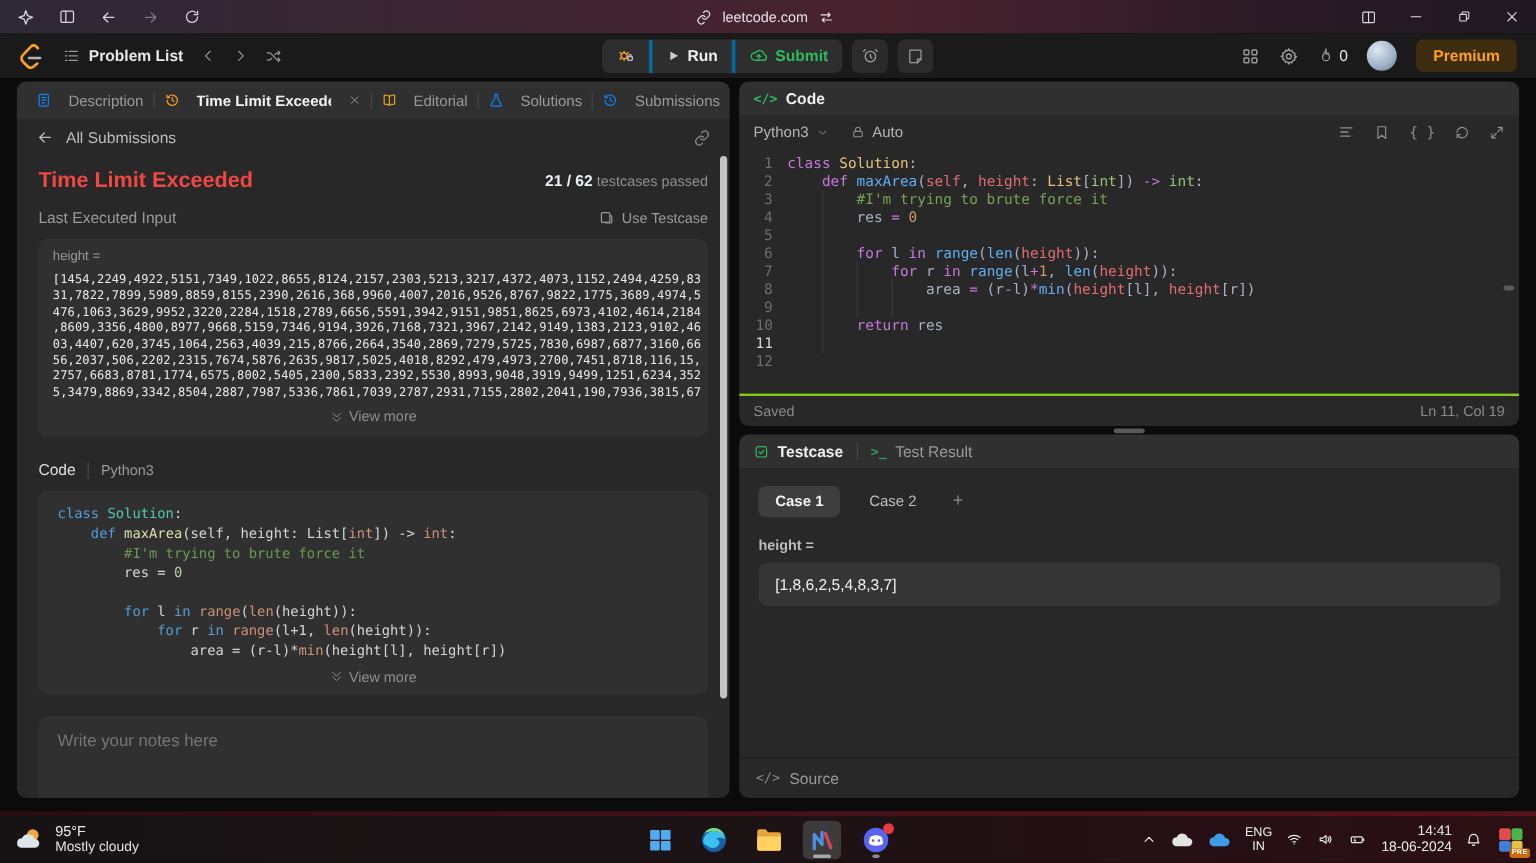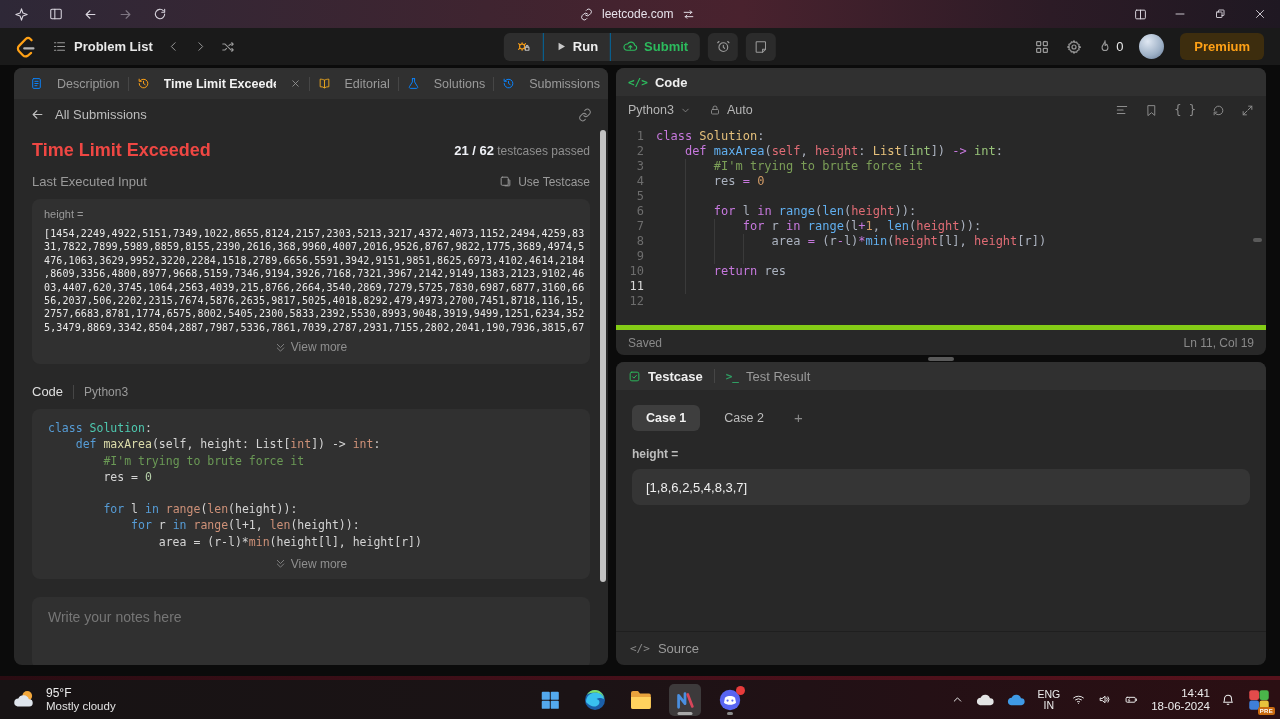--- a/index.html
+++ b/index.html
@@ -16,21 +16,21 @@
   .tb-right{margin-left:auto;display:flex;align-items:center;gap:0;}
   .tb-btn{width:40px;height:28px;display:flex;align-items:center;justify-content:center;color:#dcd8e0;}
   .dim{opacity:.45;}
   
   .appheader{position:absolute;left:0;top:28px;width:1280px;height:37px;background:#1a1a1a;
     display:flex;align-items:center;padding:4px 16px;box-sizing:border-box;color:#9a9a9a;}
   .hd-left{display:flex;align-items:center;gap:14px;}
   .pl-group{display:flex;align-items:center;gap:7px;color:#e8e8e8;font-size:13px;font-weight:bold;}
   .hd-center{position:absolute;left:50%;transform:translateX(-50%);display:flex;align-items:center;gap:8px;}
   .btn-group{display:flex;align-items:stretch;background:#2e2e2e;border-radius:6px;overflow:hidden;height:28px;}
-  .seg{display:flex;align-items:center;gap:6px;padding:0 12px;border-right:1px solid #0369a1;}
+  .seg{display:flex;align-items:center;gap:6px;padding:0 12px;border-right:3px solid #0369a1;}
   .seg:last-child{border-right:none;}
   .seg.run{color:#efefef;font-size:13px;font-weight:bold;}
   .seg.submit{color:#2cbb5d;font-size:13px;font-weight:bold;}
   .sq-btn{width:30px;height:28px;background:#2b2b2b;border-radius:6px;display:flex;align-items:center;justify-content:center;color:#9a9a9a;}
   .hd-right{margin-left:auto;display:flex;align-items:center;gap:16px;}
   .flame{display:flex;align-items:center;gap:4px;color:#9a9a9a;font-size:13px;}
   .flame b{color:#e8e8e8;font-weight:normal;}
   .avatar{width:25px;height:25px;border-radius:50%;background:radial-gradient(circle at 35% 30%,#dfe7f2,#9db0c6 60%,#5f7390);}
   .premium{background:#3d2d0e;color:#ffa116;font-size:13px;font-weight:bold;padding:6px 14px;border-radius:6px;}
   
@@ -77,21 +77,21 @@
   .toolbar{height:28px;display:flex;align-items:center;gap:6px;padding:0 12px;color:#b5b5b5;font-size:12.5px;flex:none;}
   .toolbar .right{margin-left:auto;display:flex;align-items:center;gap:16px;color:#8d8d8d;}
   .editor{flex:1;display:flex;position:relative;font-family:"DejaVu Sans Mono",monospace;font-size:12px;}
   .gutter{width:40px;padding-top:5px;text-align:right;color:#6d6d6d;flex:none;}
   .gutter .ln{height:15px;line-height:15px;padding-right:12px;}
   .gutter .ln.active{color:#d8d8d8;}
   .ed-code{position:relative;flex:1;padding-top:5px;}
   .ed-code .cl{height:15px;line-height:15px;font-size:12px;}
   .guide{position:absolute;width:1px;background:#3a3a3a;}
   .ed-scroll{position:absolute;right:4px;top:114px;width:9px;height:4px;background:#5a5a5a;border-radius:2px;}
-  .statusbar{height:25px;border-top:5px solid #84cc16;display:flex;align-items:center;justify-content:space-between;
+  .statusbar{height:25px;border-top:2px solid #84cc16;display:flex;align-items:center;justify-content:space-between;
     padding:0 12px;color:#8a8a8a;font-size:12px;flex:none;}
   .drag-handle{position:absolute;left:50%;top:292px;transform:translateX(-50%);width:26px;height:4px;border-radius:2px;background:#5a5a5a;}
   #tcpanel{left:616px;top:297px;width:650px;height:303px;}
   .tc-body{flex:1;padding:13px 16px 0;position:relative;}
   .pills{display:flex;align-items:center;gap:10px;}
   .pill{padding:6px 14px;border-radius:6px;font-size:12.5px;color:#bdbdbd;}
   .pill.active{background:#3e3e3e;color:#f2f2f2;font-weight:bold;}
   .pill.add{color:#8a8a8a;font-size:15px;padding:6px 6px;}
   .tc-label{margin-top:15px;color:#bdbdbd;font-size:12px;font-weight:bold;}
   .tc-input{margin-top:8px;width:100%;box-sizing:border-box;height:36px;background:#353535;border:none;border-radius:8px;

